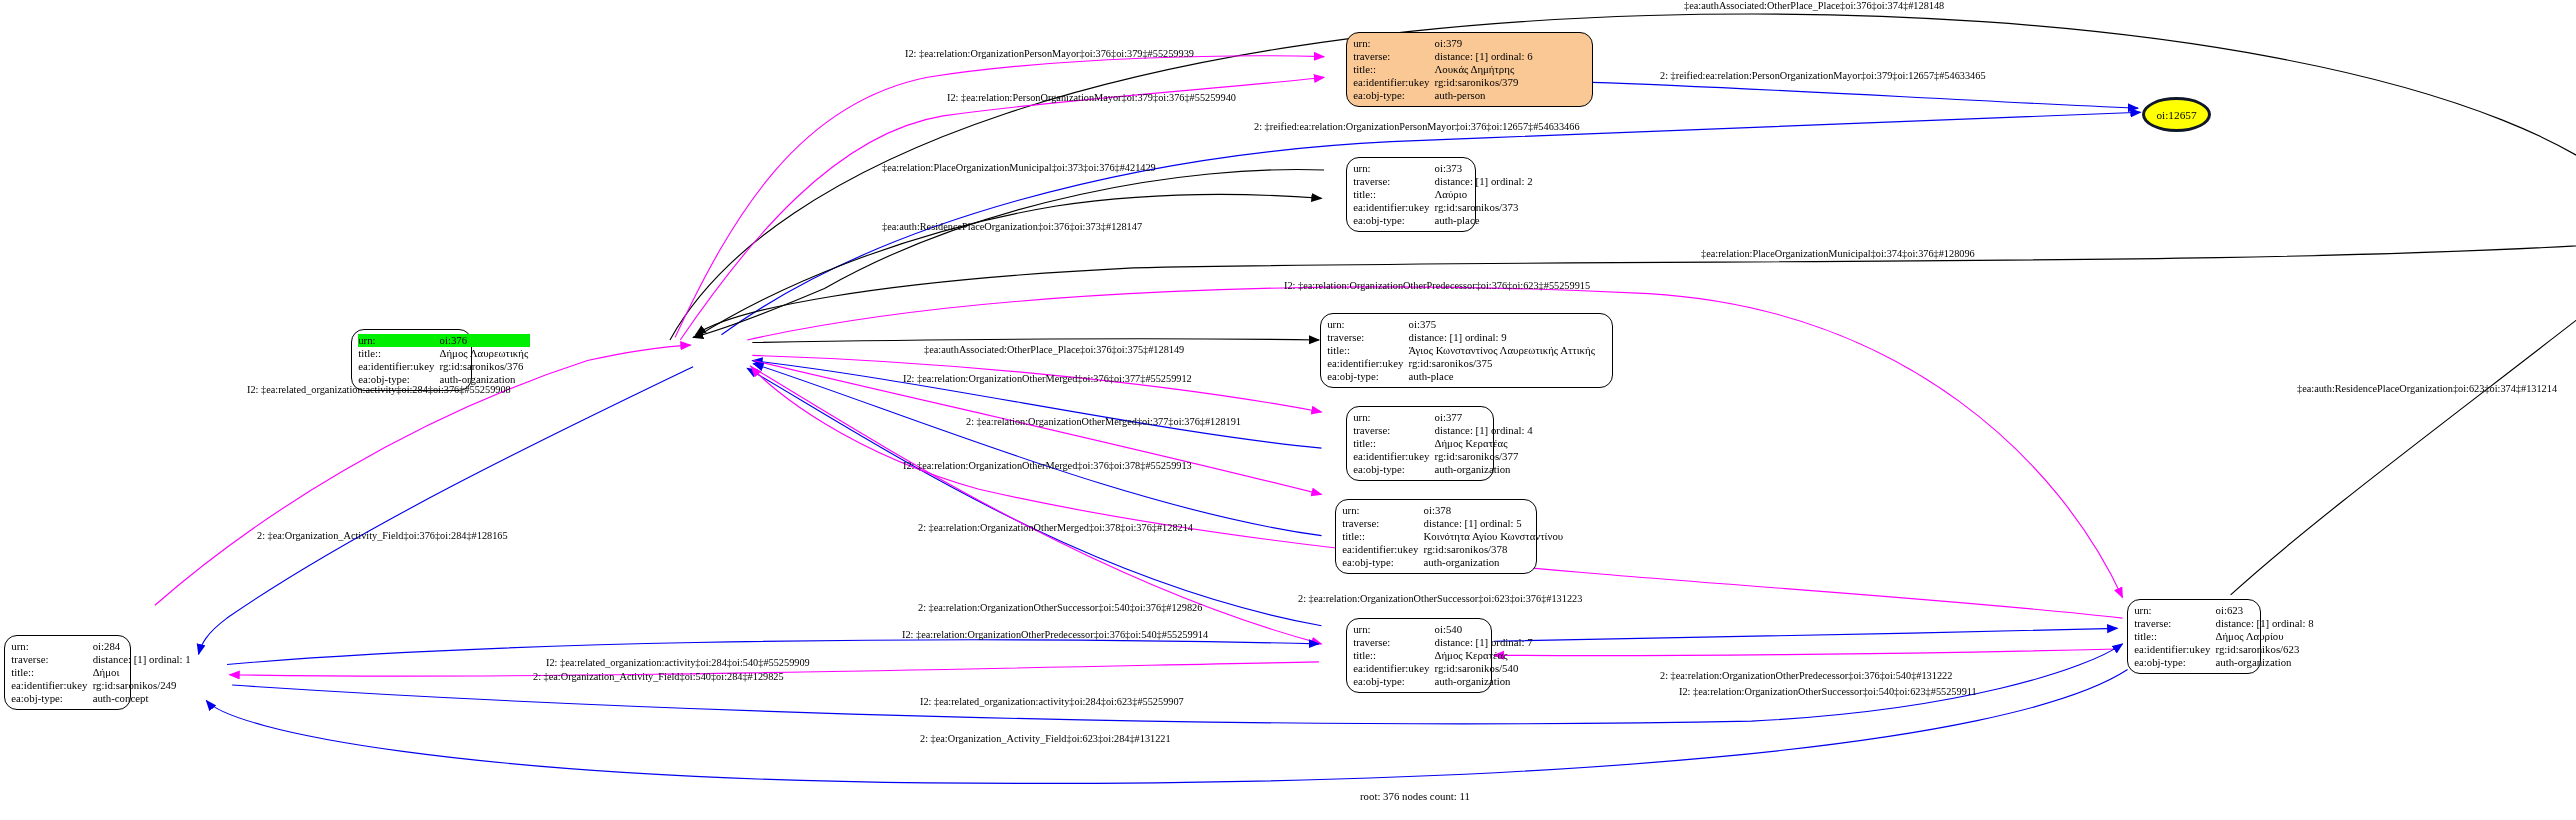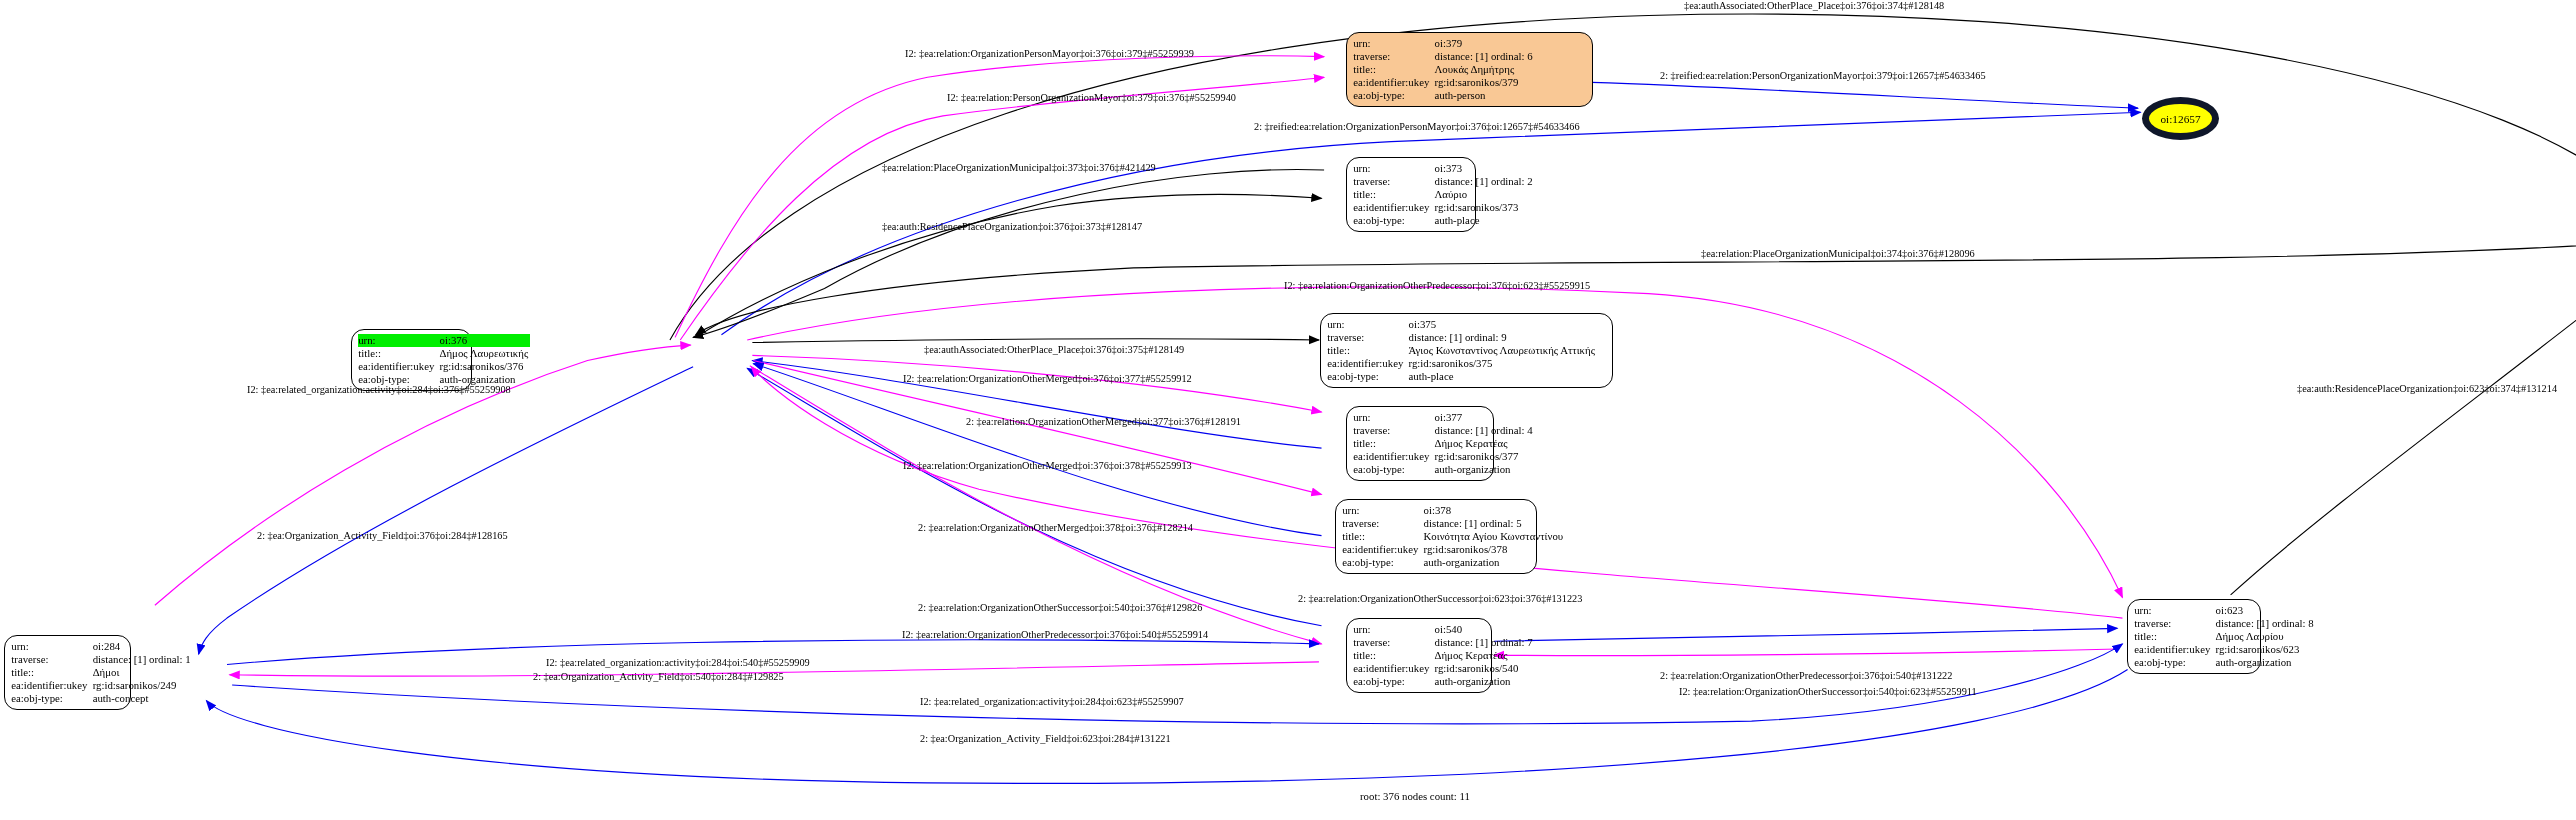--- a/index.html
+++ b/index.html
@@ -29,21 +29,21 @@
     color:#000000;
     white-space:nowrap;
     padding:0 0 0 0;
     vertical-align:top;
   }
   .node td.k{padding-right:5.2px;}
   .node td.v{padding-right:2.1px;}
   .hl{background:#00ee00;}
   .ellipse{
     position:absolute;
-    border:7px solid #0f172a;
+    border:3px solid #0f172a;
     border-radius:50%;
     background:#ffff00;
     display:flex;align-items:center;justify-content:center;
     font-family:"Liberation Serif", serif;
     font-size:11.3px;color:#000;
   }
   .elabel{
     position:absolute;
     font-family:"Liberation Serif", serif;
     font-size:10.3px;

